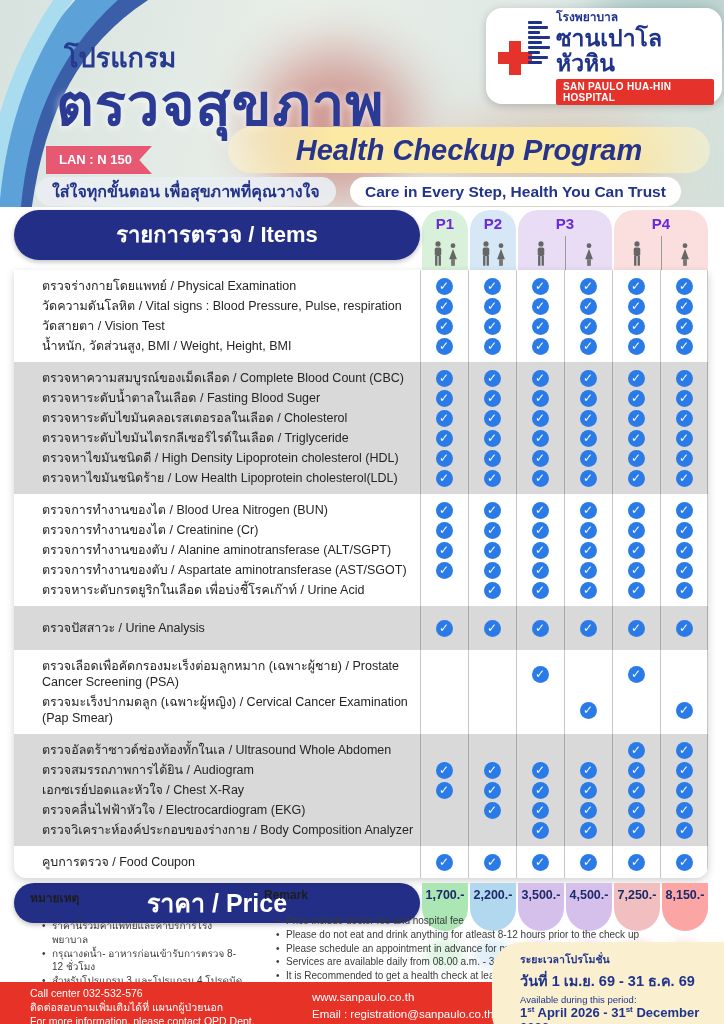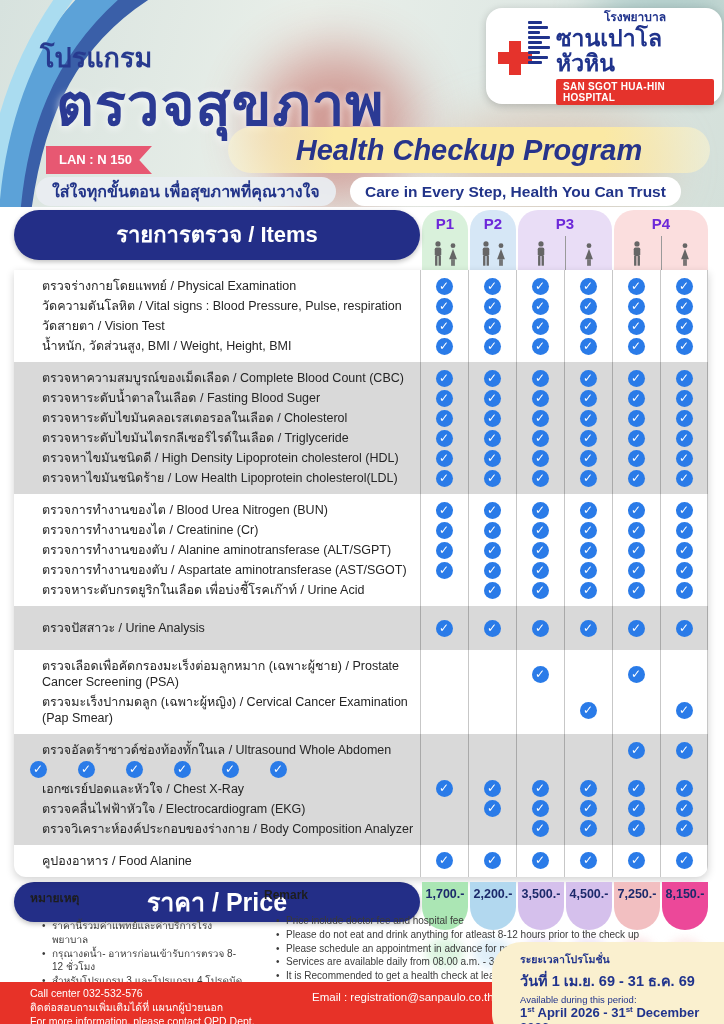--- a/index.html
+++ b/index.html
@@ -7,21 +7,21 @@
   .page { position:relative; width:724px; height:1024px; margin:0 auto; background:#ffffff; overflow:hidden; }
 
   
   .hero { position:absolute; left:0; top:0; width:724px; height:207px;
           background:linear-gradient(105deg,#d7e2de 0%,#e9efe9 40%,#dfe8e4 70%,#d4e0da 100%); overflow:hidden; }
   .blob { position:absolute; border-radius:50%; }
   .blob-heart { left:255px; top:50px; width:160px; height:150px; background:#b73a33; filter:blur(28px); opacity:.45; }
   .blob-skin  { left:430px; top:110px; width:240px; height:110px; background:#d9b49e; filter:blur(24px); opacity:.55; }
   .blob-teal  { left:590px; top:-20px; width:150px; height:70px; background:#5f9ea0; filter:blur(20px); opacity:.35; }
   .curves { position:absolute; left:0; top:0; }
-  .program-th { position:absolute; left:40px; top:36px; font-size:27px; font-weight:800; color:#273a8f; }
+  .program-th { position:absolute; left:64px; top:36px; font-size:27px; font-weight:800; color:#273a8f; }
   .title-th { position:absolute; left:56px; top:58px; font-size:58px; font-weight:800; color:#2b3a94;
               text-shadow:0 2px 8px rgba(255,255,255,.8); letter-spacing:1px; }
   .ribbon { position:absolute; left:228px; top:127px; width:482px; height:46px; border-radius:26px;
             background:linear-gradient(90deg,rgba(253,245,208,.55),#fbe9a4 22%,#fbe9a4 78%,rgba(253,245,208,.55));
             display:flex; align-items:center; justify-content:center; }
   .ribbon-text { font-size:29px; font-weight:800; font-style:italic; color:#27348b; }
   .lan-badge { position:absolute; left:46px; top:146px; height:28px; line-height:28px; padding:0 20px 0 13px;
                background:#e75872; color:#fff; font-size:13px; font-weight:bold;
                clip-path:polygon(0 0,100% 0,88% 50%,100% 100%,0 100%); }
   .tagpill { position:absolute; top:177px; height:29px; line-height:29px; border-radius:15px;
@@ -33,21 +33,21 @@
   .logo-card { position:absolute; right:2px; top:8px; width:236px; height:96px; background:#fff;
                border-radius:16px; box-shadow:0 2px 8px rgba(0,0,0,.2);
                display:flex; align-items:center; padding:6px 8px 6px 12px; box-sizing:border-box; z-index:4; }
   .logo-icon { position:relative; width:52px; height:78px; flex:none; }
   .cross { position:absolute; left:0; top:24px; width:34px; height:34px; }
   .cross:before, .cross:after { content:""; position:absolute; background:#e5332c; }
   .cross:before { left:11px; top:0; width:12px; height:34px; }
   .cross:after { left:0; top:11px; width:34px; height:12px; }
   .dna { position:absolute; left:30px; top:4px; display:flex; flex-direction:column; gap:2px; align-items:flex-start; }
   .dna i { display:block; height:3px; background:#20338c; border-radius:1px; }
-  .logo-text { margin-left:6px; display:flex; flex-direction:column; align-items:center; }
+  .logo-text { margin-left:6px; display:flex; flex-direction:column; align-items:flex-start; }
   .logo-th-small { font-size:12px; color:#20338c; font-weight:bold; }
   .logo-th-name { font-size:23px; color:#20338c; font-weight:800; line-height:1.1; }
   .logo-en-strip { margin-top:3px; background:#e5332c; color:#fff; font-size:10px; font-weight:bold;
                    padding:2px 7px; border-radius:2px; letter-spacing:.3px; }
 
   
   .table-area { position:absolute; left:14px; top:210px; width:694px; }
   .colhead-row { display:flex; height:60px; align-items:flex-start; }
   .items-pill { width:406px; height:50px; background:#232e87; border-radius:28px; color:#fff;
                 font-size:22px; font-weight:800; text-align:center; line-height:50px; flex:none;
@@ -143,21 +143,21 @@
         <i style="width:14px"></i>
           <i style="width:22px"></i>
           <i style="width:12px"></i>
           <i style="width:20px"></i>
         <i style="width:14px"></i>
       </span>
     </div>
     <div class="logo-text">
       <span class="logo-th-small">โรงพยาบาล</span>
       <span class="logo-th-name">ซานเปาโลหัวหิน</span>
-      <span class="logo-en-strip">SAN SGOT HUA-HIN HOSPITAL</span>
+      <span class="logo-en-strip">SAN PAULO HUA-HIN HOSPITAL</span>
     </div>
   </div>
 
   <div class="table-area">
     <div class="colhead-row">
       <div class="items-pill">รายการตรวจ / Items</div>
       <div class="pblocks">
 
         <div class="pblock w1" style="background:#d9f1db">
           <div class="plabel">P1</div>
@@ -632,20 +632,21 @@
             <div class="ccell"></div>
             <div class="ccell"></div>
             <div class="ccell">
               <span class="check" style="background: rgb(42, 123, 232);">✓</span>
             </div>
             <div class="ccell">
               <span class="check" style="background: rgb(42, 123, 232);">✓</span>
             </div>
           </div>
           <div class="irow">
+            <div class="ilabel">ตรวจสมรรถภาพการได้ยิน / Audiogram</div>
             <div class="ccell">
               <span class="check" style="background: rgb(42, 123, 232);">✓</span>
             </div>
             <div class="ccell">
               <span class="check" style="background: rgb(42, 123, 232);">✓</span>
             </div>
             <div class="ccell">
               <span class="check" style="background: rgb(42, 123, 232);">✓</span>
             </div>
             <div class="ccell">
@@ -711,21 +712,21 @@
             <div class="ccell">
               <span class="check" style="background: rgb(42, 123, 232);">✓</span>
             </div>
             <div class="ccell">
               <span class="check" style="background: rgb(42, 123, 232);">✓</span>
             </div>
           </div>
         </div>
         <div class="group">
           <div class="irow">
-            <div class="ilabel">คูปองอาหาร / Food Alanine</div>
+            <div class="ilabel">คูบการตรวจ / Food Coupon</div>
             <div class="ccell">
               <span class="check" style="background: rgb(42, 123, 232);">✓</span>
             </div>
             <div class="ccell">
               <span class="check" style="background: rgb(42, 123, 232);">✓</span>
             </div>
             <div class="ccell">
               <span class="check" style="background: rgb(42, 123, 232);">✓</span>
             </div>
             <div class="ccell">
@@ -742,21 +743,21 @@
       </div>
 
     <div class="price-row">
       <div class="price-pill">ราคา / Price</div>
       <div class="pbubbles">
           <div class="pbubble" style="background: rgb(171, 230, 180);">1,700.-<span class="pshadow" style="background: rgb(171, 230, 180);"></span></div>
           <div class="pbubble" style="background: rgb(178, 216, 239);">2,200.-<span class="pshadow" style="background: rgb(178, 216, 239);"></span></div>
           <div class="pbubble" style="background: rgb(213, 192, 236);">3,500.-<span class="pshadow" style="background: rgb(213, 192, 236);"></span></div>
           <div class="pbubble" style="background: rgb(213, 192, 236);">4,500.-<span class="pshadow" style="background: rgb(213, 192, 236);"></span></div>
           <div class="pbubble" style="background: rgb(242, 191, 193);">7,250.-<span class="pshadow" style="background: rgb(242, 191, 193);"></span></div>
-          <div class="pbubble" style="background: #ec4899;">8,150.-<span class="pshadow" style="background: rgb(246, 204, 204);"></span></div>
+          <div class="pbubble" style="background: #fca5a5;">8,150.-<span class="pshadow" style="background: rgb(246, 204, 204);"></span></div>
         </div>
     </div>
   </div>
 
   <div class="notes">
     <div class="note-col-th">
       <div class="note-title">หมายเหตุ</div>
       <ul class="note-list">
           <li>ราคานี้รวมค่าแพทย์และค่าบริการโรงพยาบาล</li>
           <li>กรุณางดน้ำ- อาหารก่อนเข้ารับการตรวจ 8-12 ชั่วโมง</li>
@@ -784,17 +785,18 @@
     <div class="promo-t4"><span>1</span><sup>st</sup><span> April 2026 - 31</span><sup>st</sup><span> December 2026</span></div>
   </div>
 
   <div class="redbar">
     <div class="f-left">
       <div>Call center 032-532-576</div>
       <div>ติดต่อสอบถามเพิ่มเติมได้ที่ แผนกผู้ป่วยนอก</div>
       <div>For more information, please contact OPD Dept.</div>
     </div>
     <div class="f-mid">
+      <div>www.sanpaulo.co.th</div>
       <div>Email : registration@sanpaulo.co.th</div>
     </div>
   </div>
 
 </div>
 
 </body></html>

